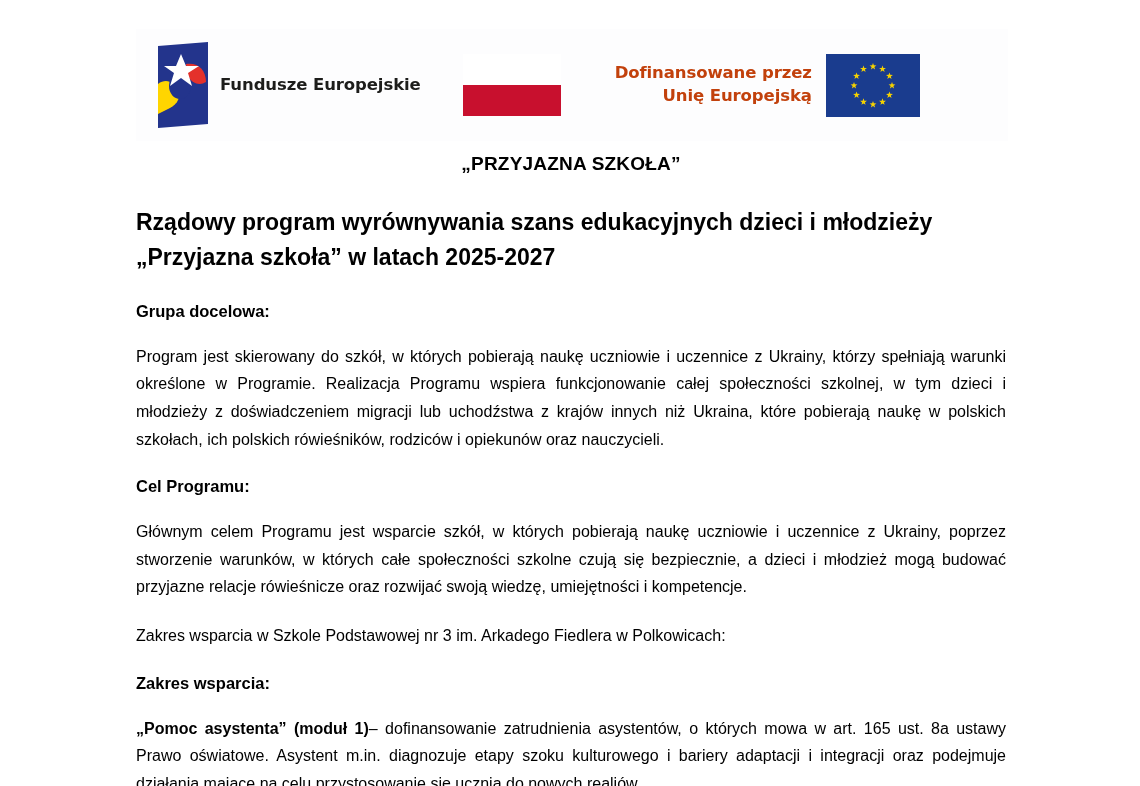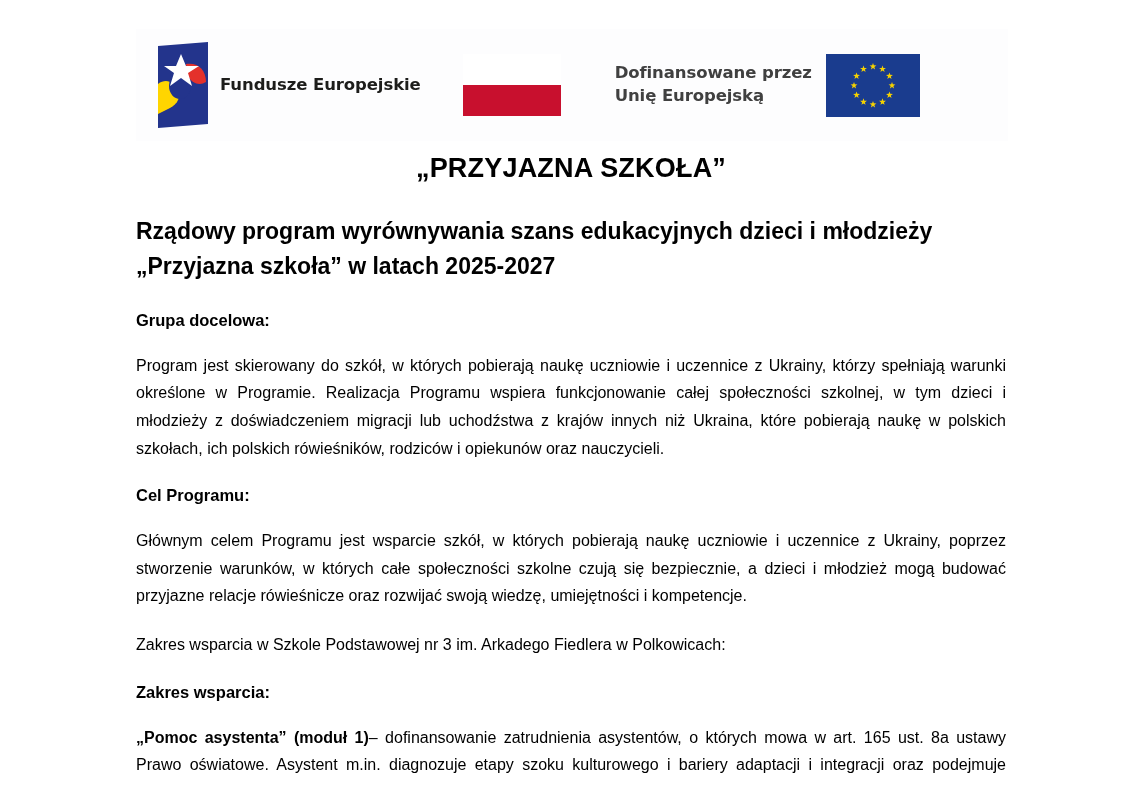--- a/index.html
+++ b/index.html
@@ -79,42 +79,43 @@
     letter-spacing: -0.1px;
   }
 
   
   .eu-block { margin-left: 38px; }
   .eu-text {
     font-family: "DejaVu Sans", sans-serif;
     font-size: 16.5px;
     font-weight: 700;
     line-height: 1.38;
-    color: #404040;
+    color: #c2410c;
     white-space: nowrap;
+    text-align: right;
     margin-right: 14px;
     letter-spacing: -0.1px;
   }
   .eu-flag {
     width: 94px;
     height: 63px;
     display: block;
   }
 
   
   .doc-body {
     position: absolute;
     left: 136px;
     top: 132px;
     width: 870px;
   }
 
   .doc-title {
     font-family: "Liberation Sans", sans-serif;
-    font-size: 27px;
+    font-size: 19px;
     font-weight: 700;
     text-align: center;
     margin: 0 0 30px 0;
     letter-spacing: 0.2px;
   }
 
   .subtitle {
     font-family: "Liberation Sans", sans-serif;
     font-size: 23px;
     font-weight: 700;

